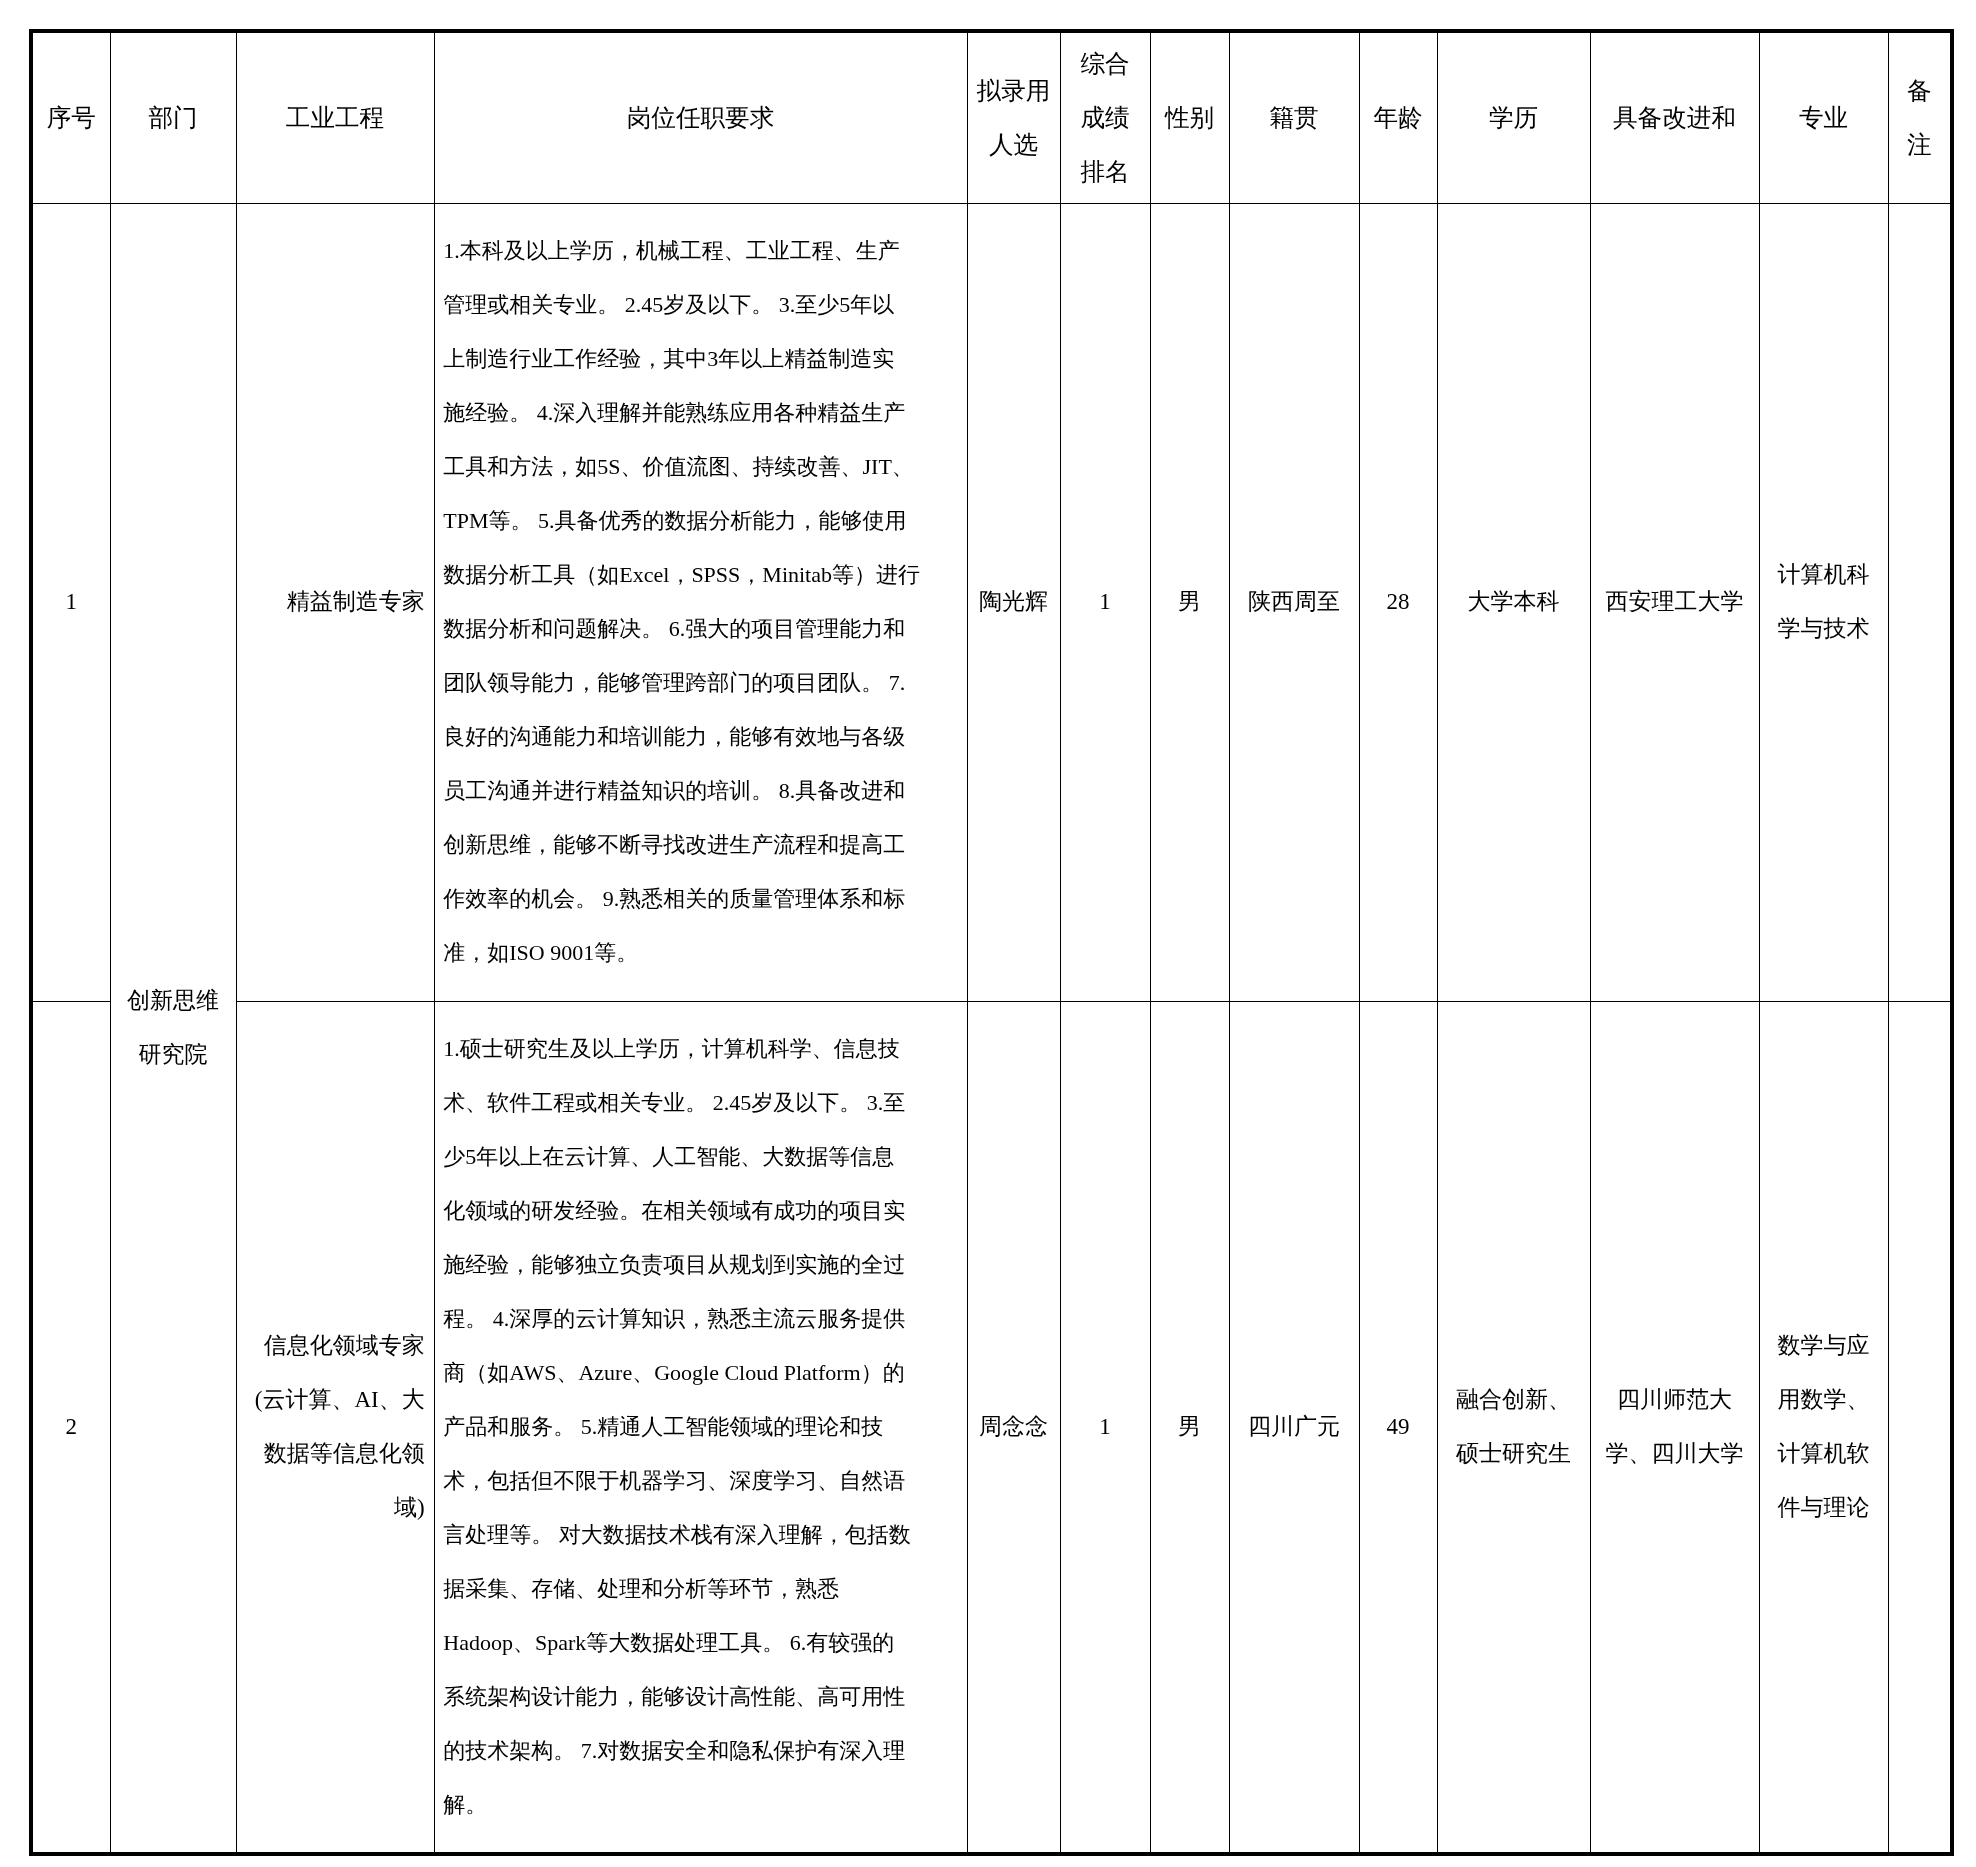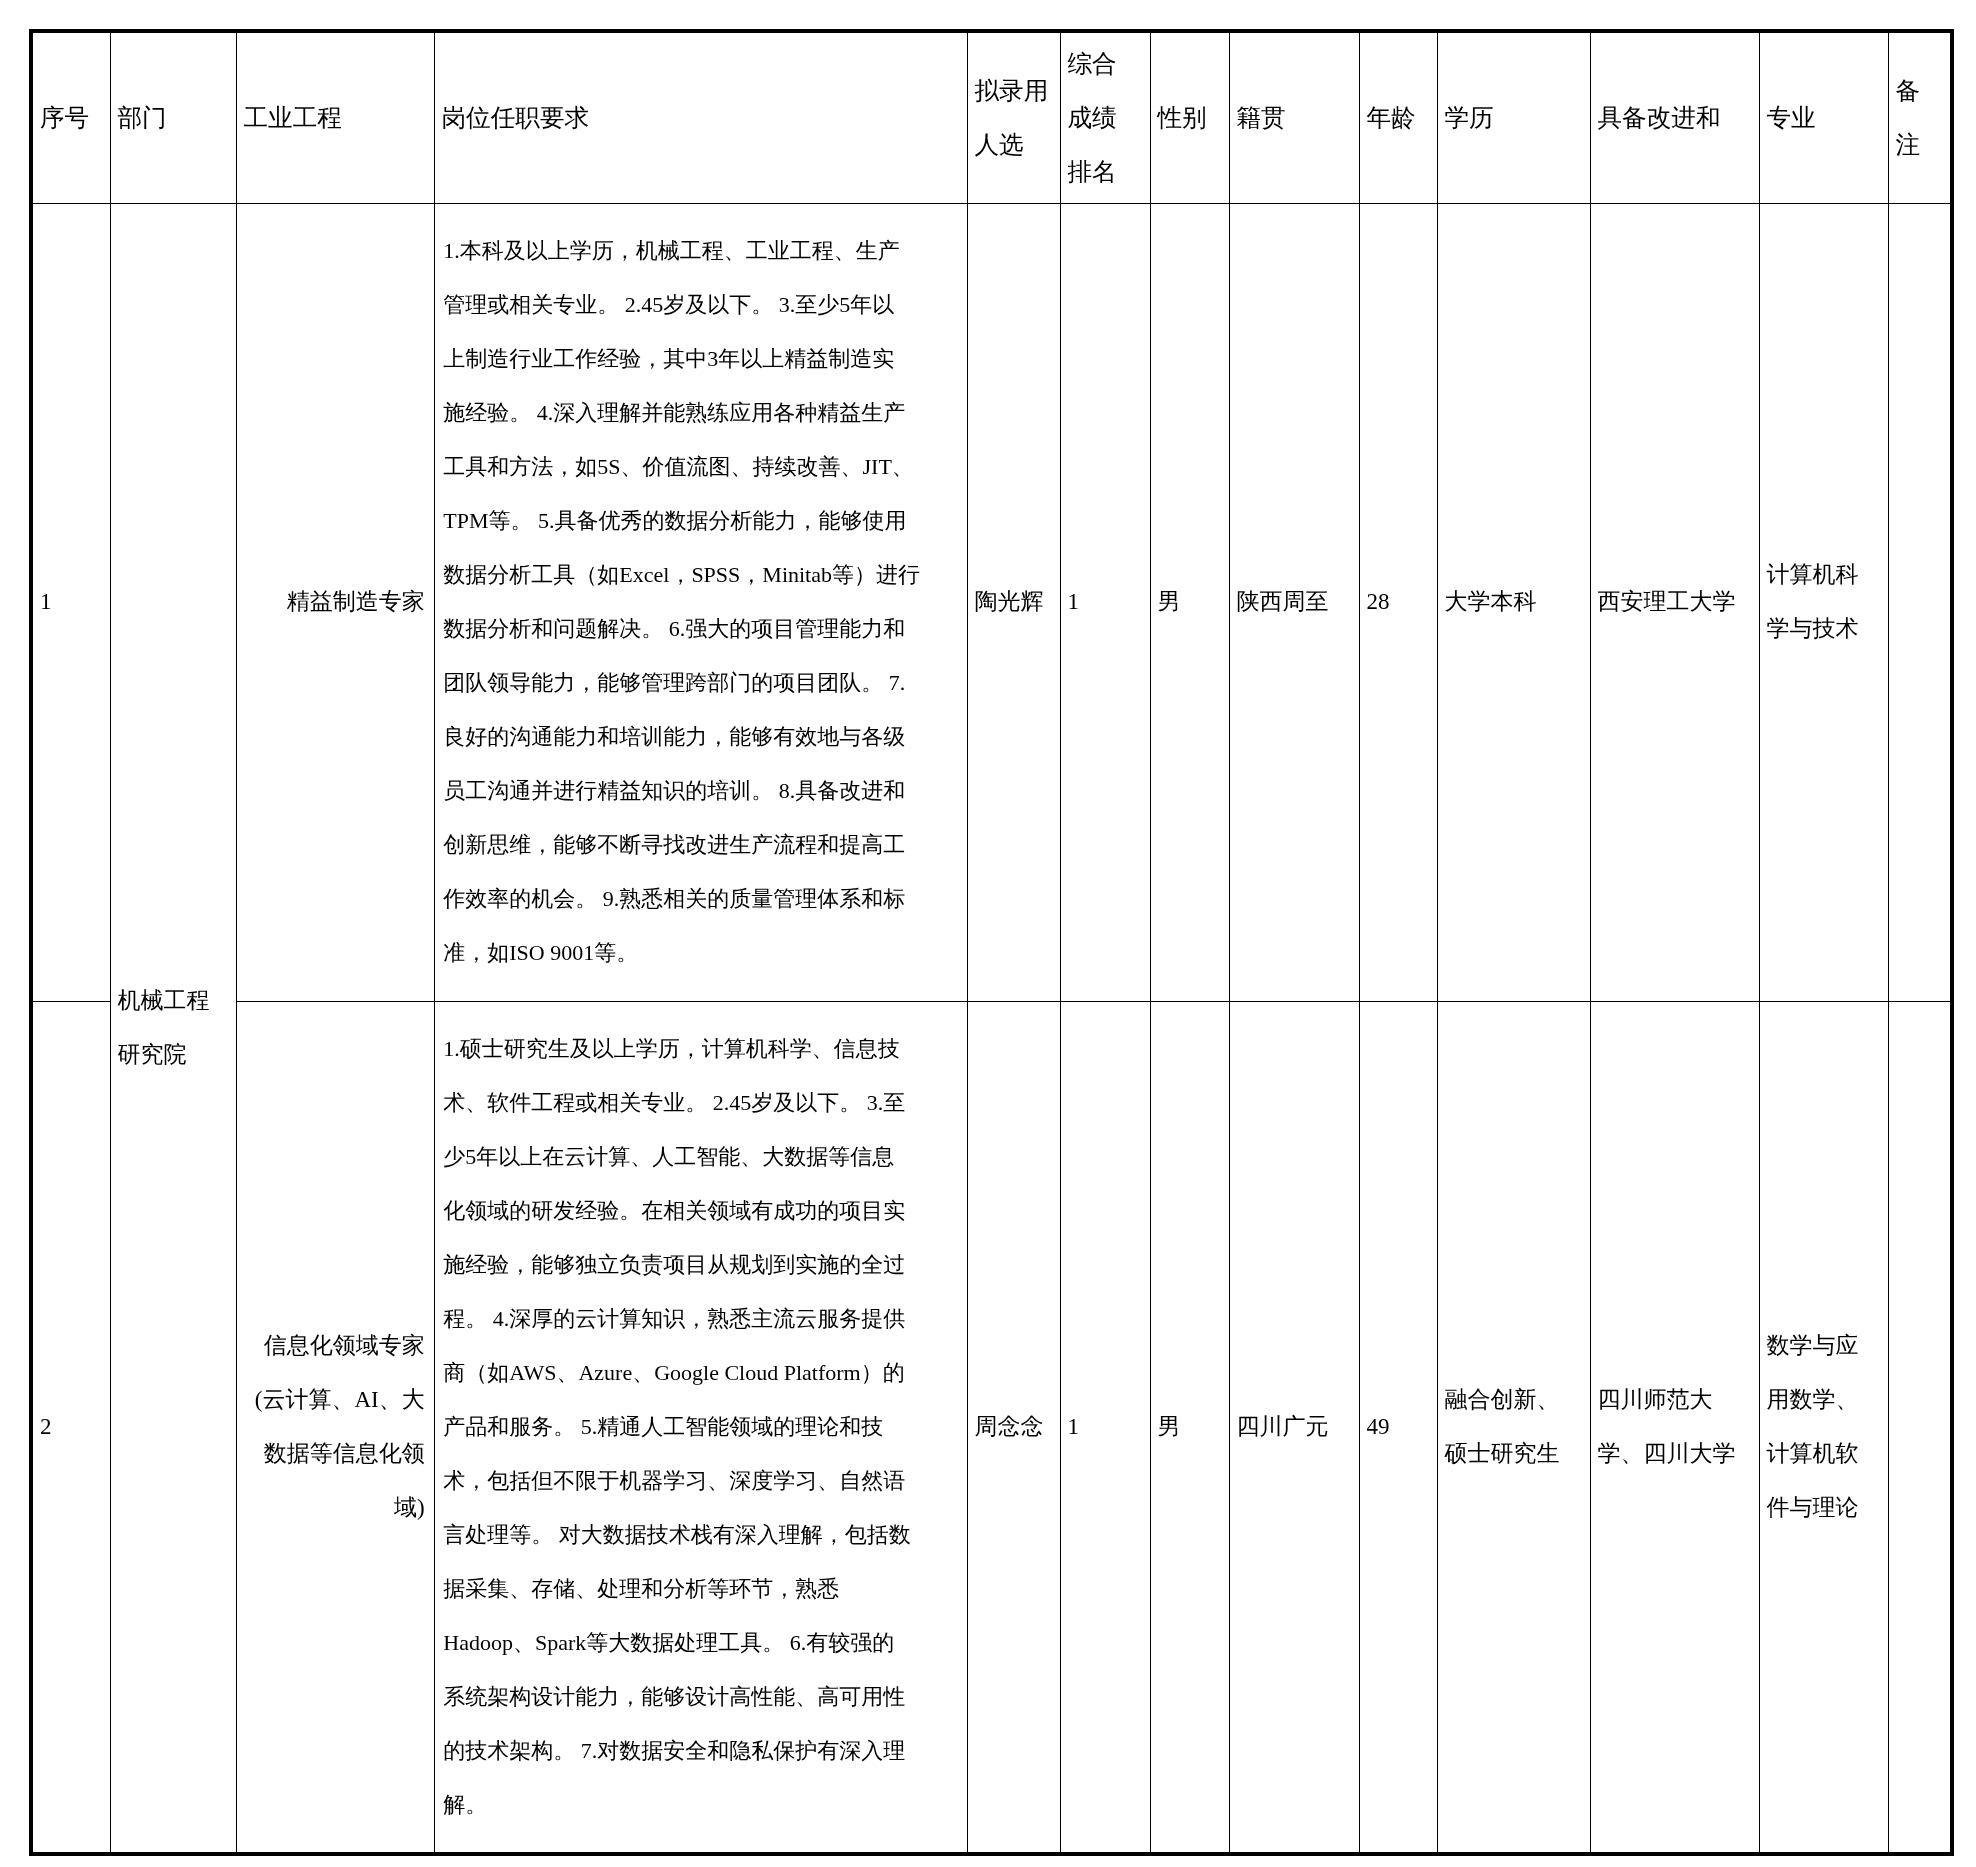--- a/index.html
+++ b/index.html
@@ -20,21 +20,21 @@
   table.roster {
     border-collapse: collapse;
     table-layout: fixed;
     width: 1922px;
     border: 4.4px solid #000000;
     background: #ffffff;
   }
   th, td {
     border: 1.8px solid #000000;
     vertical-align: middle;
-    text-align: left;
+    text-align: center;
     font-weight: normal;
     font-size: 23px;
     line-height: 54px;
     padding: 0 7px;
     white-space: pre-line;
     overflow: hidden;
   }
   thead tr { height: 172px; }
   tr.row-1 { height: 798px; }
   tr.row-2 { height: 853px; }
@@ -101,21 +101,21 @@
         <th>年龄</th>
         <th>学历</th>
         <th>具备改进和</th>
         <th>专业</th>
         <th>备注</th>
       </tr>
     </thead>
     <tbody>
       <tr class="row-1">
         <td>1</td>
-        <td rowspan="2">机械工程
+        <td rowspan="2">创新思维
 研究院</td>
         <td class="cell-position">精益制造专家</td>
         <td class="cell-requirements">1.本科及以上学历，机械工程、工业工程、生产
 管理或相关专业。 2.45岁及以下。 3.至少5年以
 上制造行业工作经验，其中3年以上精益制造实
 施经验。 4.深入理解并能熟练应用各种精益生产
 工具和方法，如5S、价值流图、持续改善、JIT、
 TPM等。 5.具备优秀的数据分析能力，能够使用
 数据分析工具（如Excel，SPSS，Minitab等）进行
 数据分析和问题解决。 6.强大的项目管理能力和

